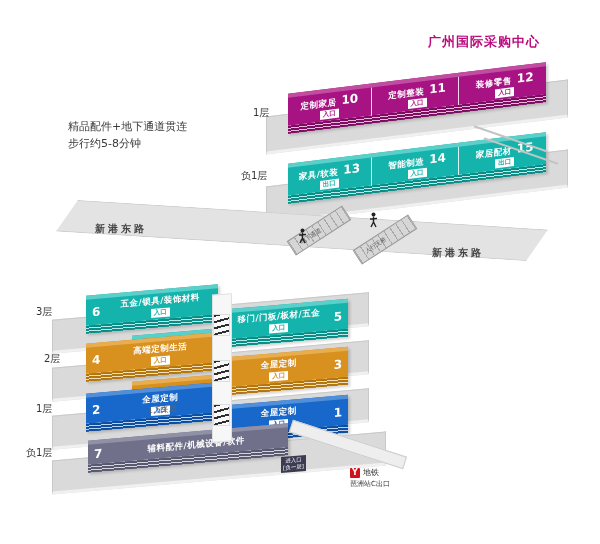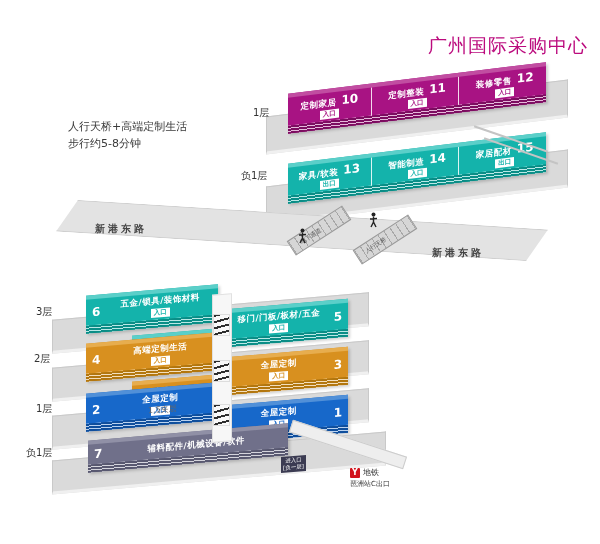--- a/index.html
+++ b/index.html
@@ -1,20 +1,20 @@
 <!DOCTYPE html>
 <html><head>
 <meta charset="utf-8">
 <style>
   html,body{margin:0;padding:0;background:#fff;}
   .stage{position:relative;width:600px;height:544px;background:#ffffff;overflow:hidden;
          font-family:"DejaVu Sans","Liberation Sans",sans-serif;}
 
   
-  .title-top{position:absolute;left:428px;top:33px;font-size:19px;font-weight:normal;
+  .title-top{position:absolute;left:428px;top:33px;font-size:13px;font-weight:bold;
              color:#bb0a7d;letter-spacing:1px;z-index:30;}
   .title-bottom{position:absolute;left:40px;top:486px;font-size:13px;font-weight:bold;
              color:#1c4da6;letter-spacing:1px;z-index:30;}
   .info{position:absolute;left:68px;top:118px;font-size:11px;line-height:17px;color:#3a3a3a;z-index:30;}
   .flabel{position:absolute;font-size:10px;color:#333;z-index:25;white-space:nowrap;}
   .roadlabel{position:absolute;font-size:10px;color:#444;letter-spacing:3px;z-index:8;white-space:nowrap;font-weight:bold;}
   .mezz{position:absolute;left:148px;top:404px;font-size:8px;color:#666;z-index:16;transform:skewY(-5deg);}
 
   
   .plat{position:absolute;background:#dadada;border:1px solid #c9c9c9;border-bottom:3px solid #f0f0f0;}
@@ -69,21 +69,21 @@
          display:flex;align-items:center;justify-content:center;border-radius:1px;}
   .mexit{font-size:7px;margin-top:1px;}
 </style>
 </head>
 <body>
 
 <div class="stage">
 
   <div class="title-top">广州国际采购中心</div>
   <div class="info">
-    <div>人行天桥+高端定制生活</div>
+    <div>精品配件+地下通道贯连</div>
     <div>步行约5-8分钟</div>
   </div>
 
   <div class="flabel" style="left:253px;top:106px;">1层</div>
   <div class="plat sk7" style="left:266px;top:98px;width:300px;height:34px;z-index:1;"></div>
   <div class="block magenta sk7" style="left:288px;top:78px;width:258px;z-index:2;">
     <div class="face tri">
       <div class="seg">
         <div class="segrow">
             <span class="hname">定制家居</span>
@@ -182,21 +182,21 @@
     <div class="stack"></div>
   </div>
   <div class="block teal sk5" style="left:132px;top:332px;width:88px;z-index:13;">
     <div class="face" style="min-height:12px;">
       <span class="hname">精品配件</span>
       <span class="hnum">9</span>
     </div>
     <div class="stack sm"></div>
   </div>
 
-  <div class="flabel" style="left:34px;top:352px;">2层</div>
+  <div class="flabel" style="left:44px;top:352px;">2层</div>
   <div class="plat sk5" style="left:52px;top:354px;width:315px;height:30px;z-index:12;"></div>
   <div class="block orange sk5" style="left:86px;top:338px;width:132px;z-index:13;">
     <div class="face">
       <span class="bignum">4</span>
       <div class="mid">
         <div class="hname">高端定制生活</div>
         <span class="badge">入口</span>
       </div>
     </div>
     <div class="stack"></div>

